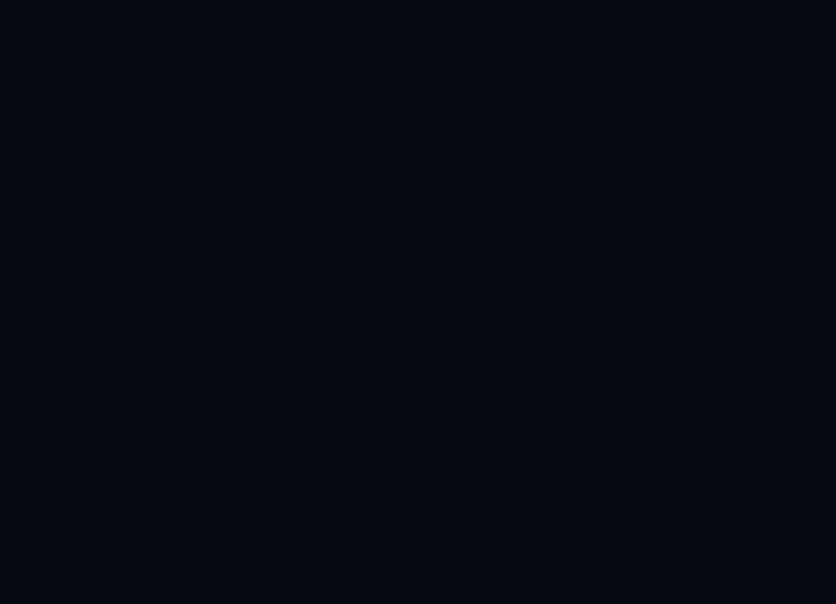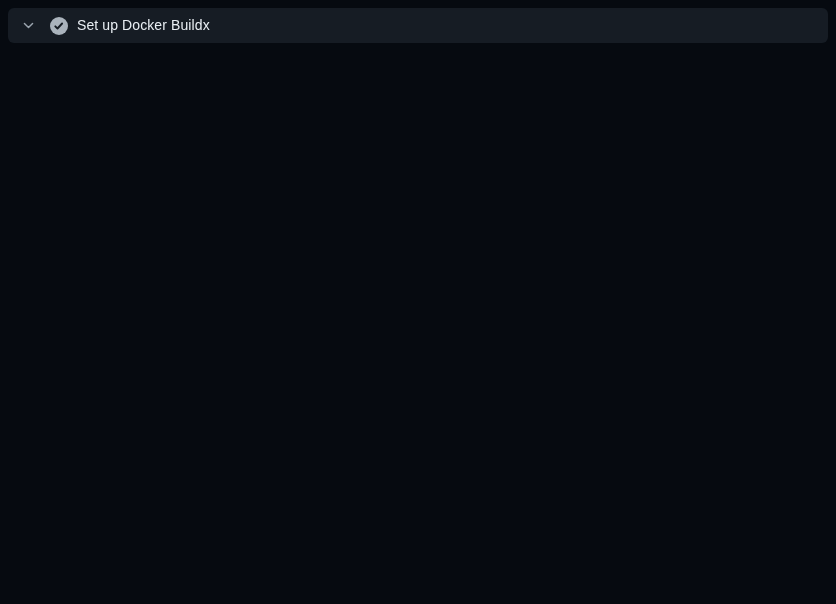--- a/index.html
+++ b/index.html
@@ -37,30 +37,20 @@
     display:inline-block;width:14px;margin-left:13px;vertical-align:top;
     font-family:"DejaVu Sans", sans-serif;font-size:9.5px;
     color:var(--group-text-color);
   }
   .row.group-collapsed,.row.group-expanded{cursor:pointer;}
 </style>
 </head>
 <body>
 
 <div class="wrap">
-  <div class="step-header">
-    <svg class="chev" viewBox="0 0 16 16">
-      <path d="M3 5.5l5 5 5-5" fill="none" stroke="var(--chevron-color)" stroke-width="1.8" stroke-linecap="round" stroke-linejoin="round"></path>
-    </svg>
-    <svg class="check" viewBox="0 0 18 18">
-      <circle cx="9" cy="9" r="9" fill="var(--check-circle-color)"></circle>
-      <path d="M5.3 9.3l2.2 2.2 4.6-5" fill="none" stroke="var(--header-bg)" stroke-width="1.9" stroke-linecap="round" stroke-linejoin="round"></path>
-    </svg>
-    <span class="step-title">Set up Docker Buildx</span>
-  </div>
 
   <div class="log" id="log">
       <div class="row group-collapsed">
     
   </div>
       <div class="row group-collapsed">
     
   </div>
       <div class="row group-expanded">
     

